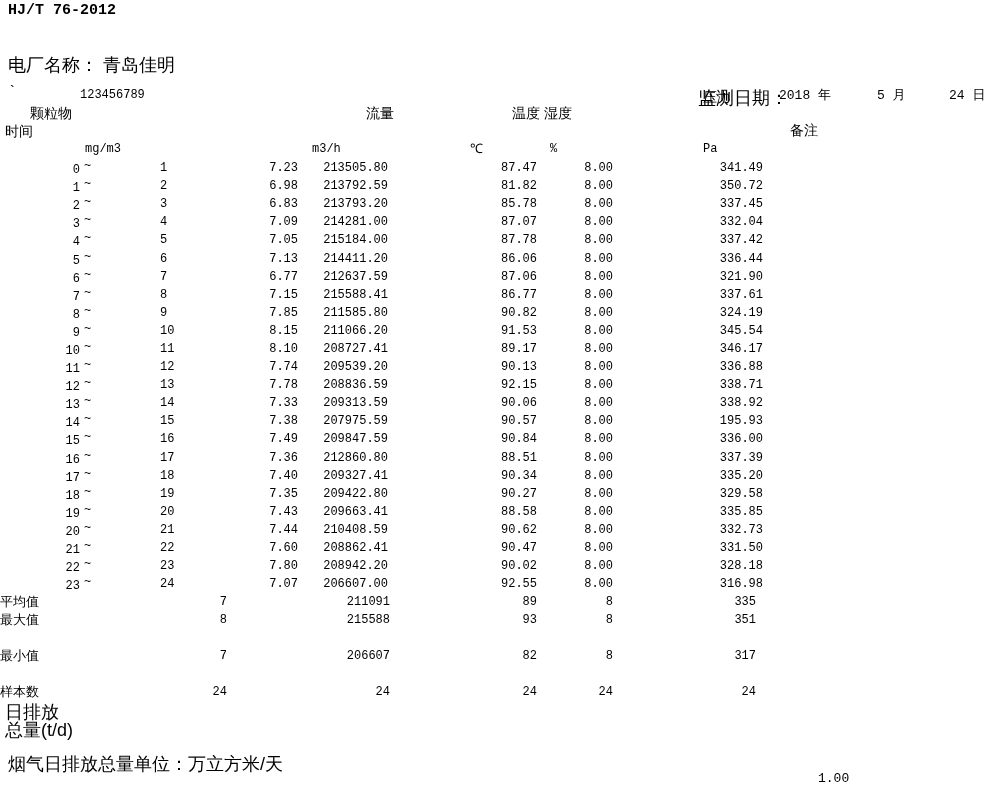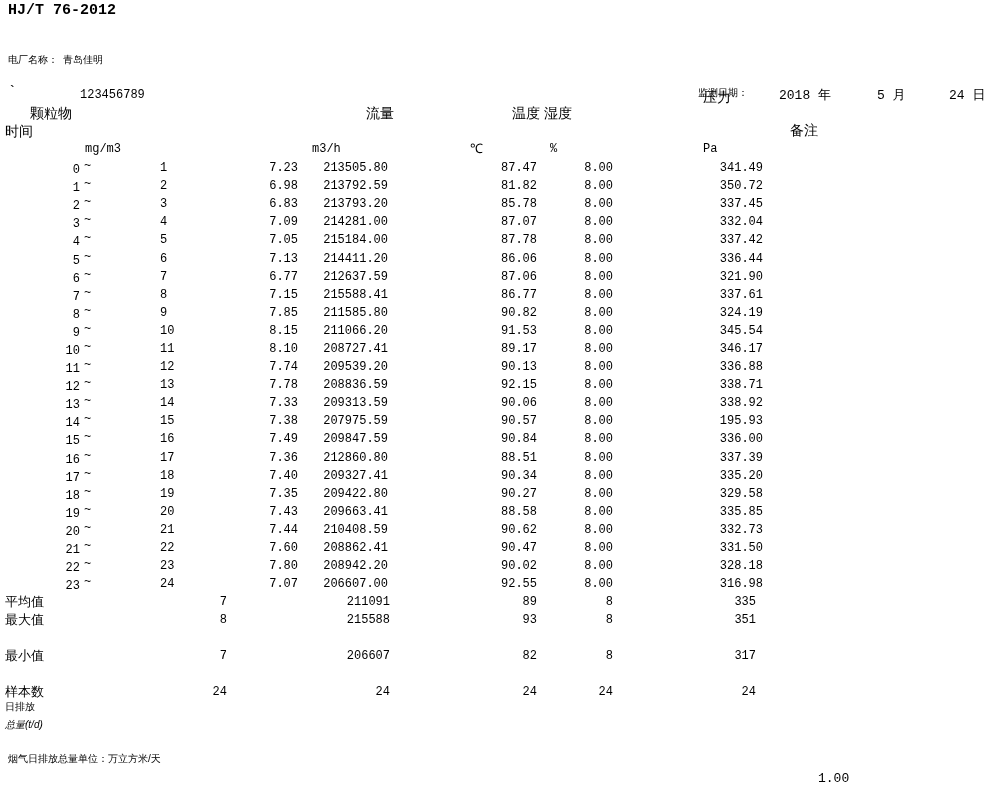--- a/index.html
+++ b/index.html
@@ -2,33 +2,33 @@
 <html><head>
 <meta charset="utf-8">
 <style>
   html,body{margin:0;padding:0;background:#fff;}
   #page{position:relative;width:985px;height:790px;background:#ffffff;color:#000;
         font-family:"Liberation Sans", sans-serif;overflow:hidden;}
   .abs{position:absolute;white-space:nowrap;}
   .mono{font-family:"Liberation Mono", monospace;}
   .std{font-family:"Liberation Mono", monospace;font-weight:bold;font-size:15px;}
   .title{font-size:22px;font-weight:bold;letter-spacing:5.5px;}
-  .cjk13{font-size:10px;}
+  .cjk13{font-size:18px;}
   .cjk14{font-size:14px;}
   .num12{font-family:"Liberation Mono", monospace;font-size:12px;}
   .num13{font-family:"Liberation Mono", monospace;font-size:13px;}
   table{border-collapse:collapse;table-layout:fixed;}
   td{padding:0;font-family:"Liberation Mono", monospace;font-size:12px;
      white-space:nowrap;overflow:visible;vertical-align:middle;}
   #hourly td{height:18.1px;}
   #summary td{height:18px;}
   .ar{text-align:right;}
   .hnum{display:inline-block;width:80px;text-align:right;}
   .htld{display:inline-block;margin-left:4px;vertical-align:4px;font-size:12px;}
-  .slabel{font-family:"Liberation Sans", sans-serif;font-size:13px;padding-left:5px;}
+  .slabel{font-family:"Liberation Sans", sans-serif;font-size:13px;}
 </style>
 </head>
 <body>
 
 <div id="page">
 
   <div class="abs std" style="left:8px;top:2px;">HJ/T 76-2012</div>
 
 
   <div class="abs cjk13" style="left:8px;top:53px;">
@@ -336,19 +336,19 @@
           <td class="ar">24</td>
           <td class="ar">24</td>
           <td class="ar">24</td>
           <td class="ar">24</td>
           <td class="ar">24</td>
         </tr>
       </tbody>
   </table>
 
   <div class="abs cjk13" style="left:5px;top:700px;">日排放</div>
-  <div class="abs cjk13" style="left:5px;top:718px;font-style:italic;">总量(t/d)</div>
+  <div class="abs cjk13" style="left:5px;top:718px;">总量(t/d)</div>
 
   <div class="abs cjk13" style="left:8px;top:752px;">烟气日排放总量单位：万立方米/天</div>
 
   <div class="abs num13" style="left:818px;top:771px;">1.00</div>
 
 </div>
 
 </body></html>

